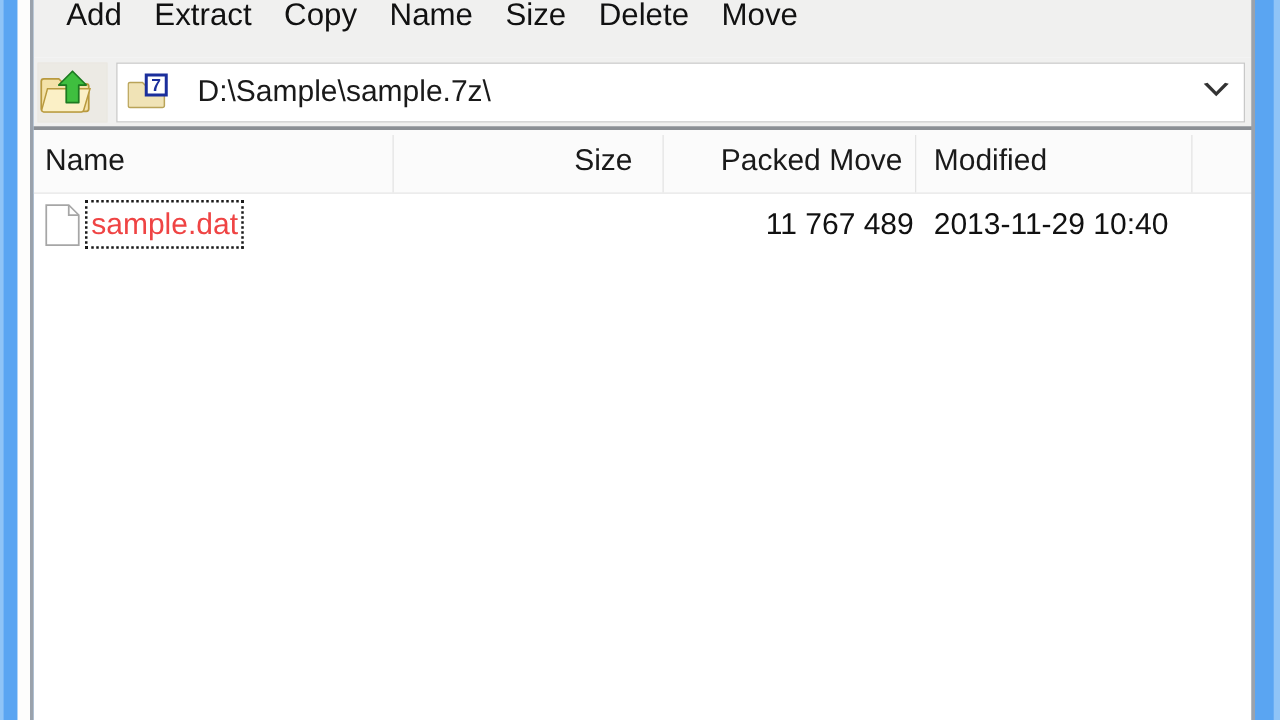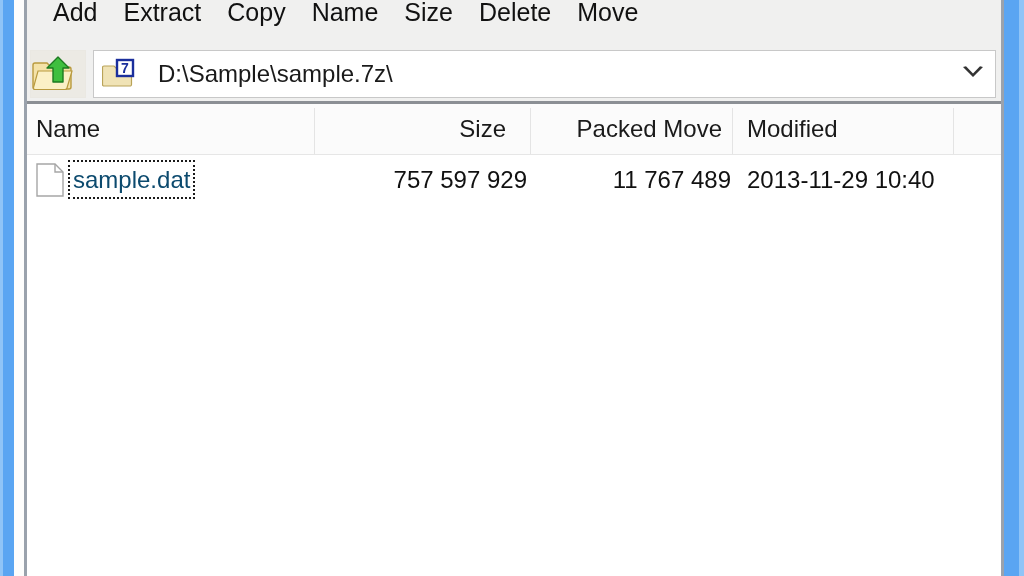--- a/index.html
+++ b/index.html
@@ -193,21 +193,21 @@
   #name-focus-box {
     position: absolute;
     left: 41px; top: 3px;
     height: 39px;
     border: 2px dotted #1a1a1a;
     display: flex;
     align-items: center;
     padding: 0 3px;
     box-sizing: border-box;
   }
-  #name-text { font-size: 24px; color: #0c4a6e; }
+  #name-text { font-size: 24px; color: #ef4444; }
 </style>
 </head>
 <body>
 
 <div id="window-frame">
   <div class="frame-edge-outer-left"></div>
   <div class="frame-edge-left"></div>
   <div class="frame-gap-left"></div>
   <div class="frame-inner-left"></div>
 
@@ -276,21 +276,20 @@
         <div id="file-icon-wrap">
           <svg width="28" height="34" viewBox="0 0 28 34">
             <path d="M1 1 h18 l8 8 v24 h-26 z" fill="#ffffff" stroke="#a6a6a6" stroke-width="1.4"></path>
             <path d="M19 1 v8 h8" fill="none" stroke="#a6a6a6" stroke-width="1.4"></path>
           </svg>
         </div>
         <div id="name-focus-box">
           <span id="name-text">sample.dat</span>
         </div>
 
-        <div class="cell right" style="left:288px;width:212px;padding-right:9px;">757 597 929</div>
 
         <div class="cell right" style="left:504px;width:200px;padding-right:9px;">11 767 489</div>
 
         <div class="cell" style="left:720px;width:206px;">2013-11-29 10:40</div>
       </div>
 
     </div>
   </div>
 
   <div class="frame-inner-right"></div>

